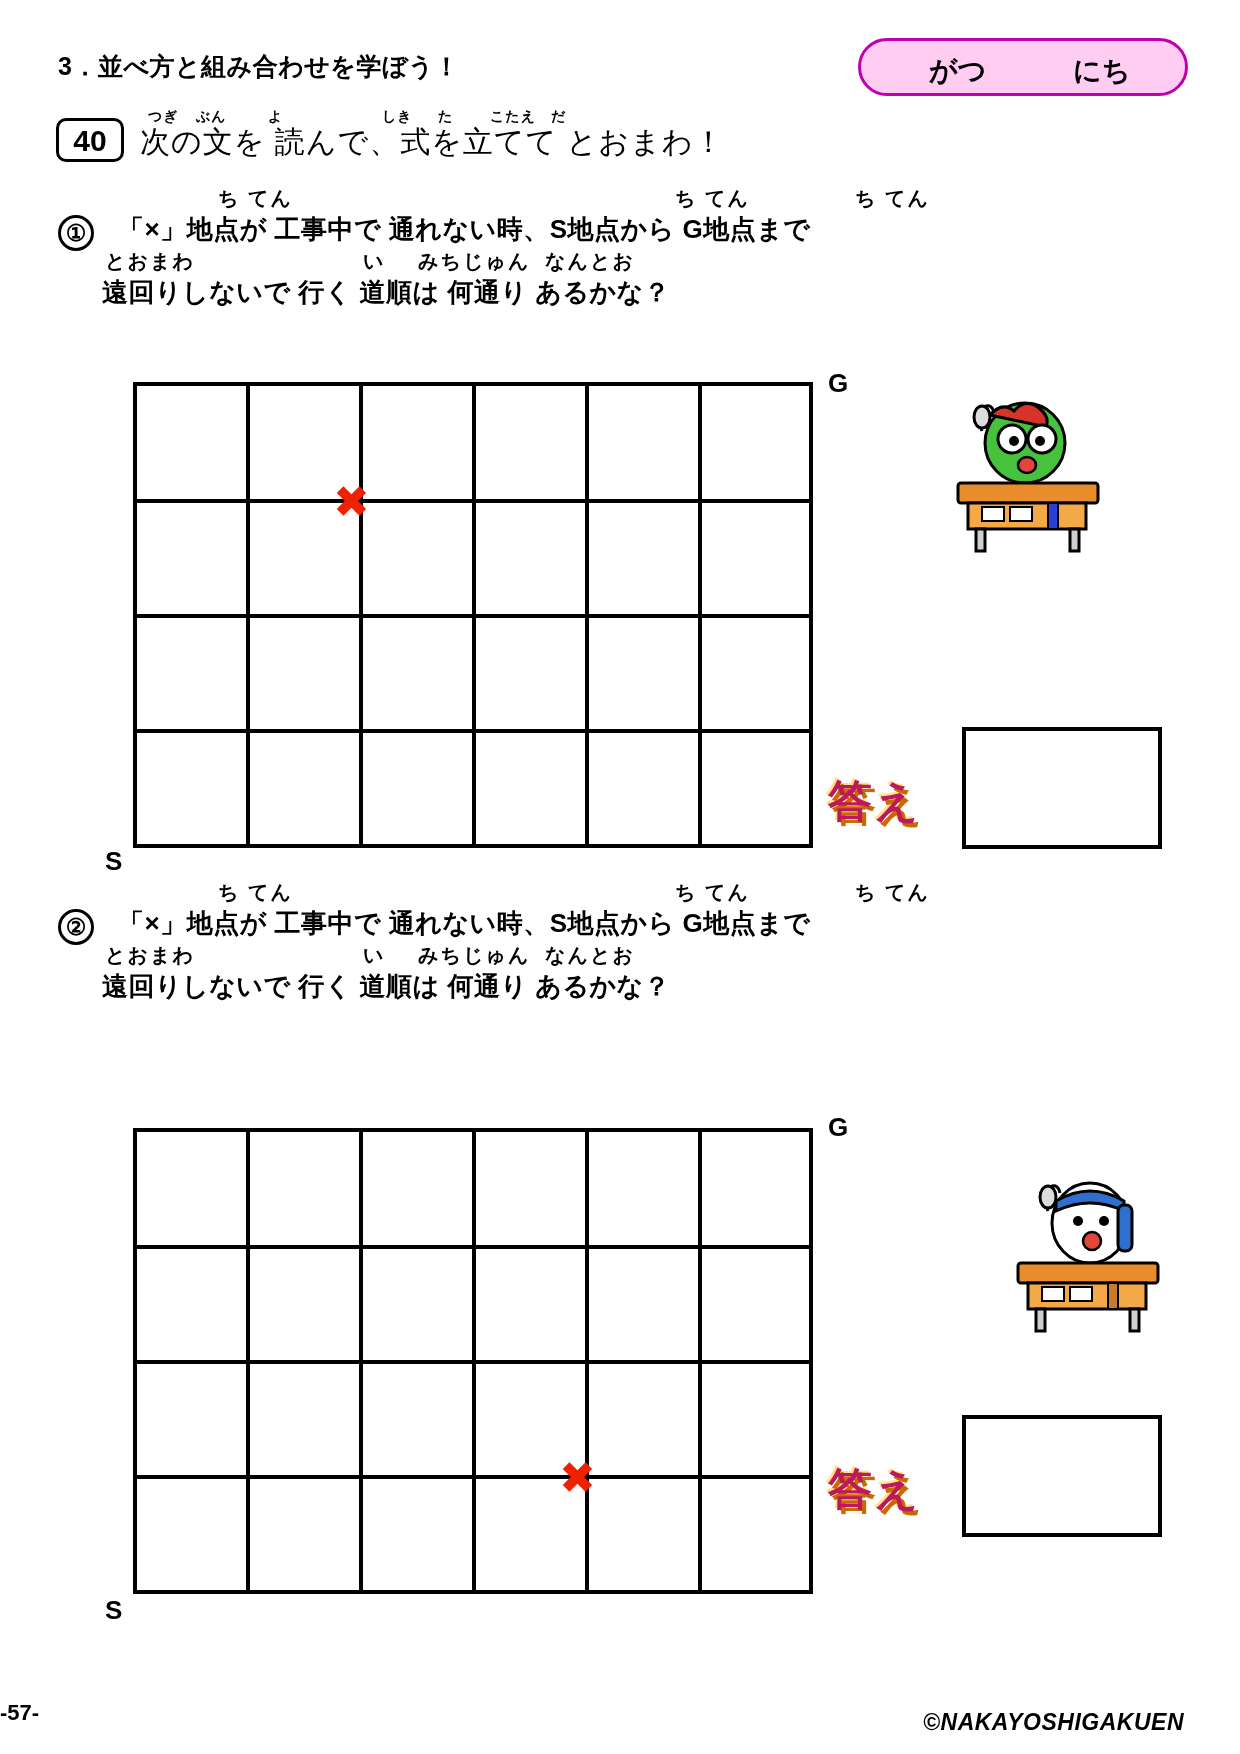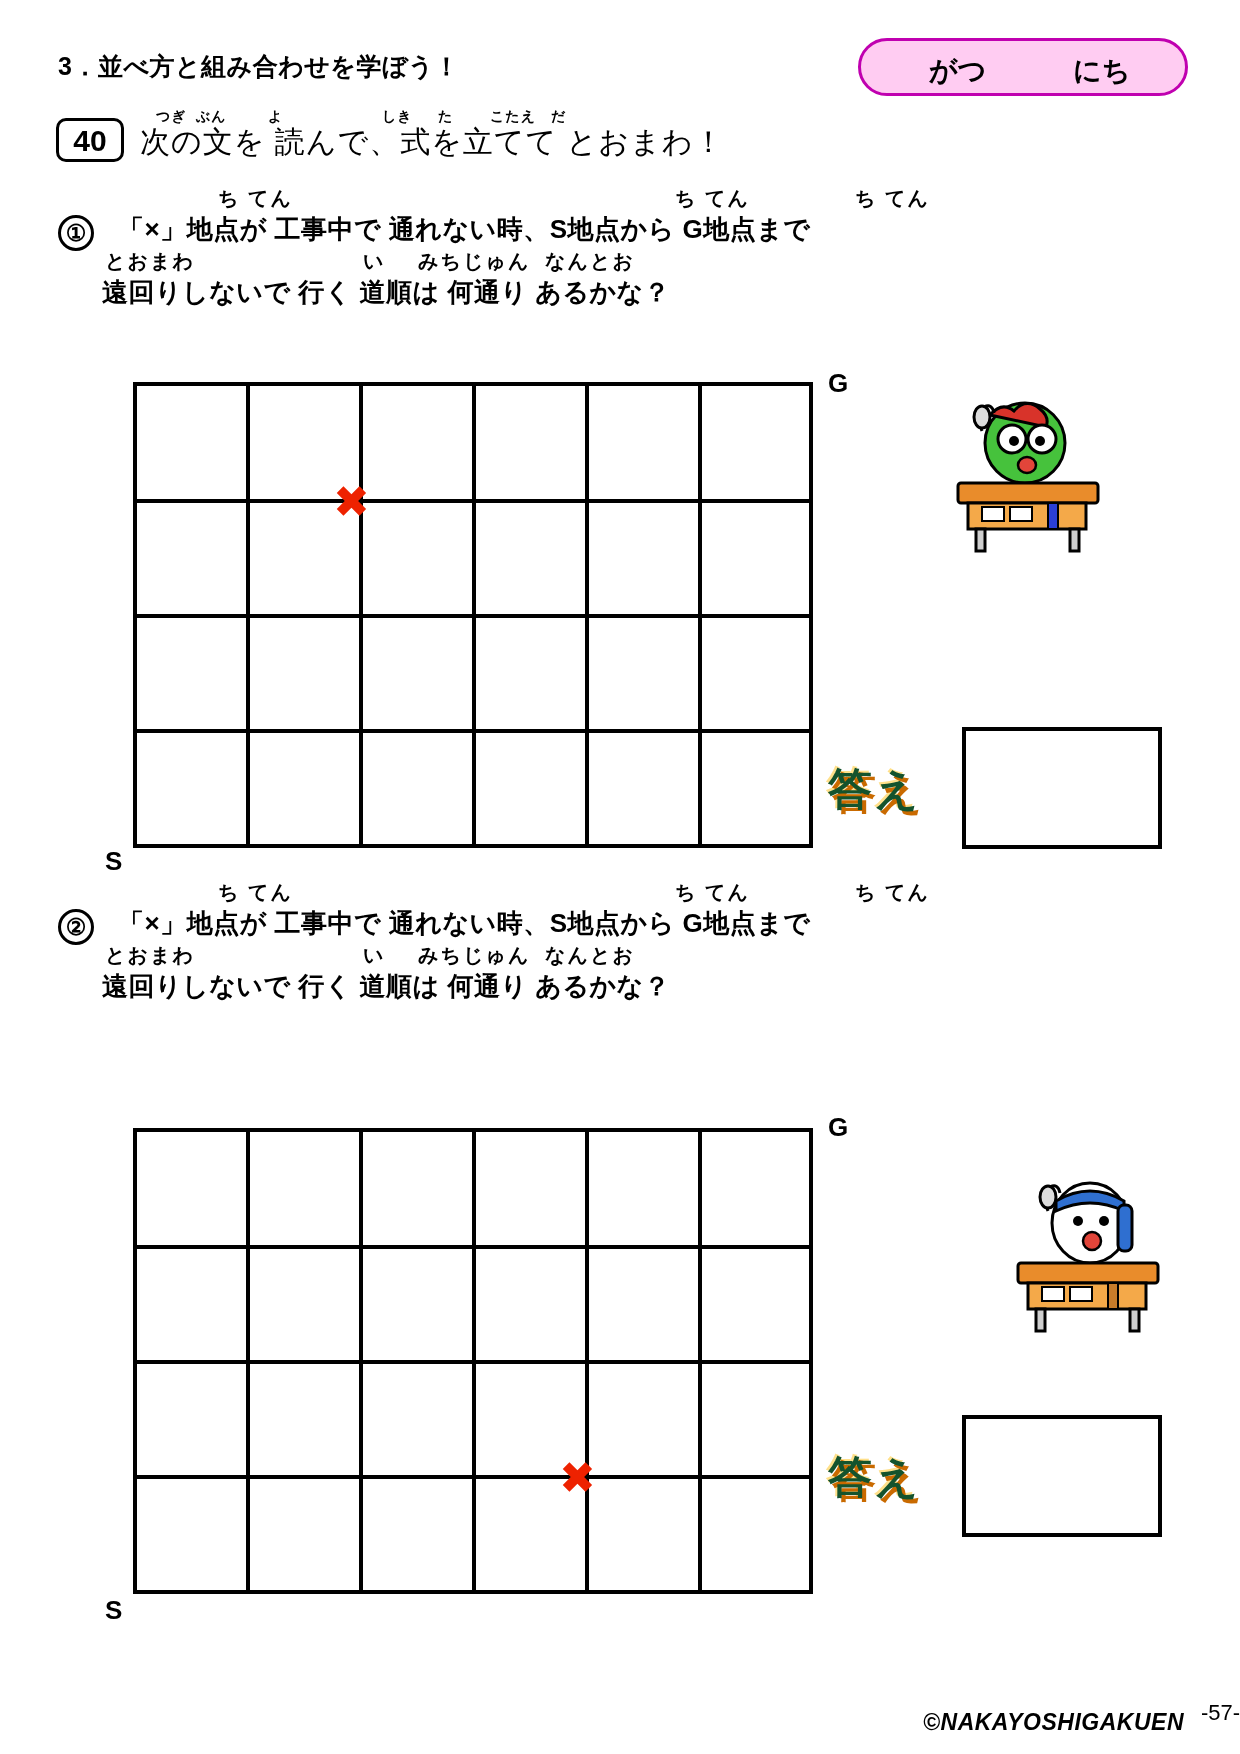--- a/index.html
+++ b/index.html
@@ -127,43 +127,44 @@
     position: absolute;
     font-size: 26px;
     font-weight: bold;
   }
 
   
   .ans-badge {
     position: absolute;
     font-size: 44px;
     font-weight: bold;
-    color: #14532d;
+    color: #be185d;
     -webkit-text-stroke: 3px #ffffff;
     paint-order: stroke fill;
     text-shadow:
       4px 4px 0 #c96a00,
       -2px -2px 0 #ffe08a;
     letter-spacing: 2px;
+    margin-top: 12px;
   }
   .ans-box {
     position: absolute;
     border: 4px solid #000;
     box-sizing: border-box;
     background: #fff;
   }
 
   
   .page-no {
     position: absolute;
-    left: 16px; right: 0;
+    left: 0; right: 0;
     bottom: 28px;
-    text-align: right;
+    text-align: left;
     font-size: 22px;
-    font-weight: normal;
+    font-weight: bold;
   }
   .copyright {
     position: absolute;
     right: 56px;
     bottom: 18px;
     font-size: 23px;
     font-weight: bold;
     font-style: italic;
     letter-spacing: 0.5px;
   }
@@ -176,21 +177,21 @@
 
 <div class="chapter-title">3．並べ方と組み合わせを学ぼう！</div>
 
 <div class="date-pill">
   <span class="lbl m">がつ</span>
   <span class="lbl d">にち</span>
 </div>
 
 <div class="qnum-box">40</div>
 <div class="instruction">次の文を 読んで、式を立てて とおまわ！</div>
-<div class="ruby-line" style="left:156px; top:108px;">つぎ</div>
+<div class="ruby-line" style="left:148px; top:108px;">つぎ</div>
 <div class="ruby-line" style="left:196px; top:108px;">ぶん</div>
 <div class="ruby-line" style="left:268px; top:108px;">よ</div>
 <div class="ruby-line" style="left:382px; top:108px;">しき</div>
 <div class="ruby-line" style="left:438px; top:108px;">た</div>
 <div class="ruby-line" style="left:490px; top:108px;">こたえ</div>
 <div class="ruby-line" style="left:551px; top:108px;">だ</div>
 
 <div class="prob-circle" style="left:58px; top:215px;">①</div>
 <div class="prob-text" style="left:118px; top:212px;">「×」地点が 工事中で 通れない時、S地点から G地点まで</div>
 <div class="prob-text" style="left:102px; top:275px;">遠回りしないで 行く 道順は 何通り あるかな？</div>

